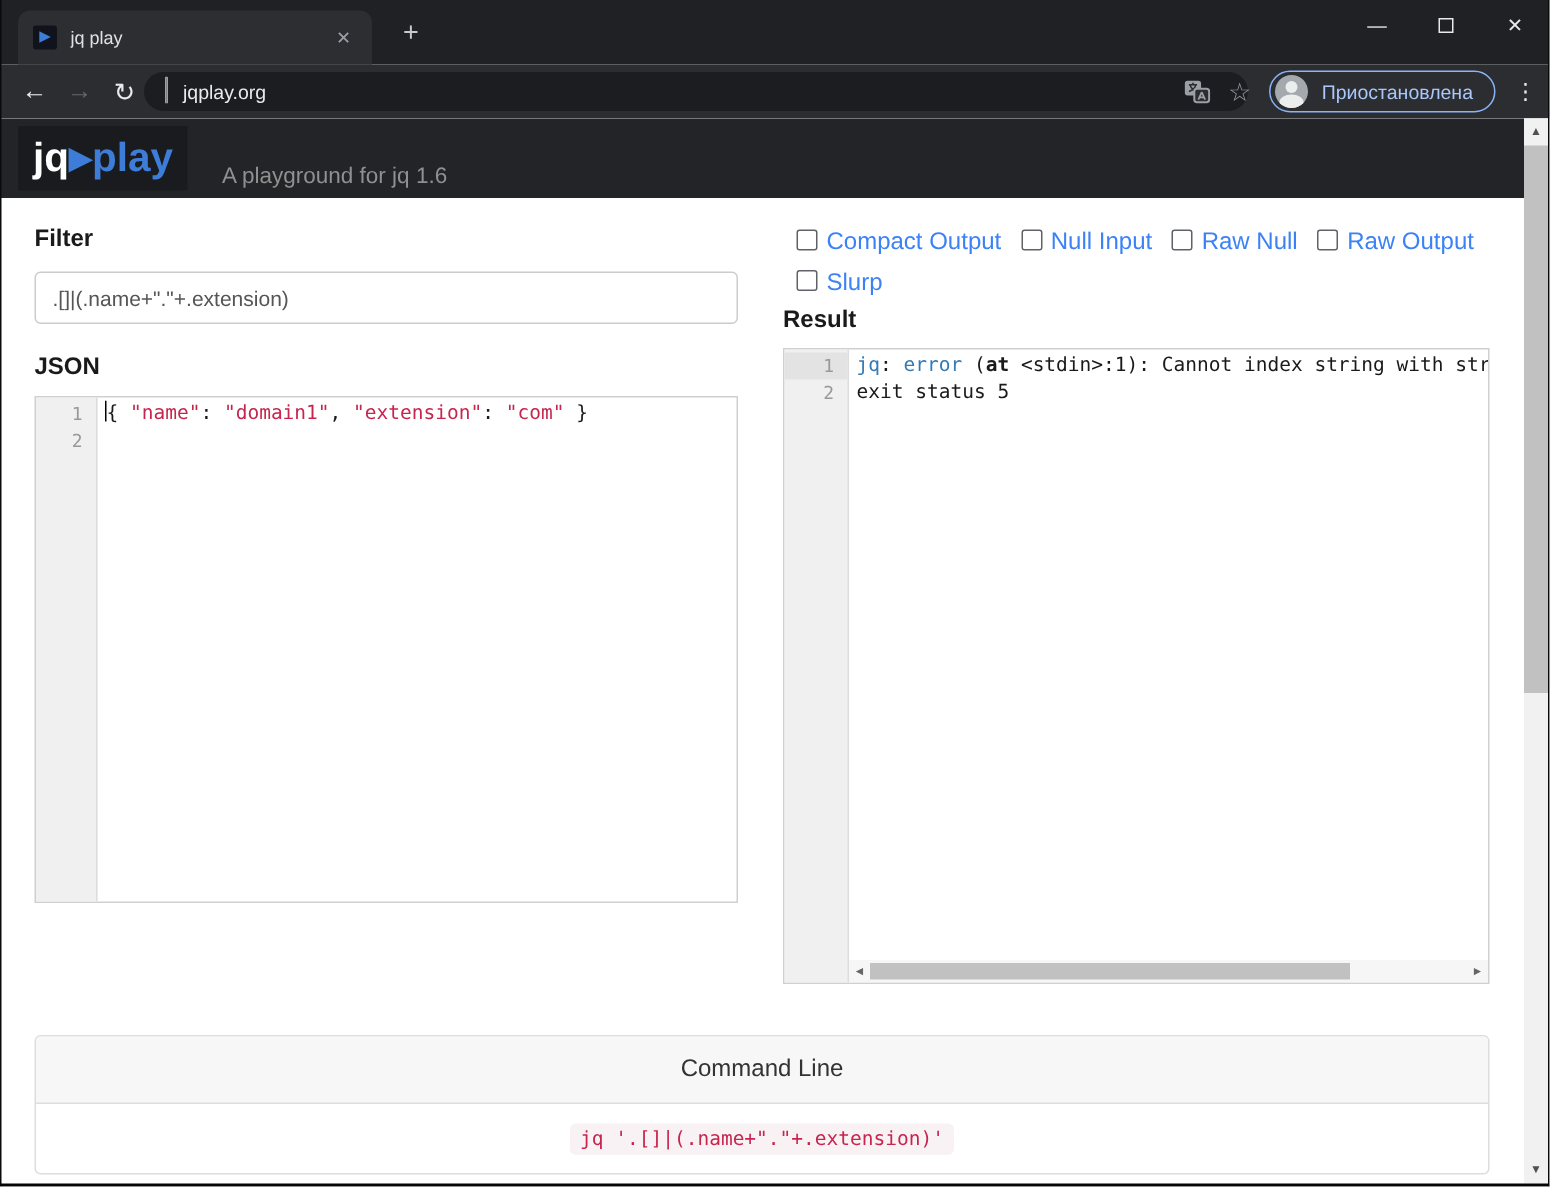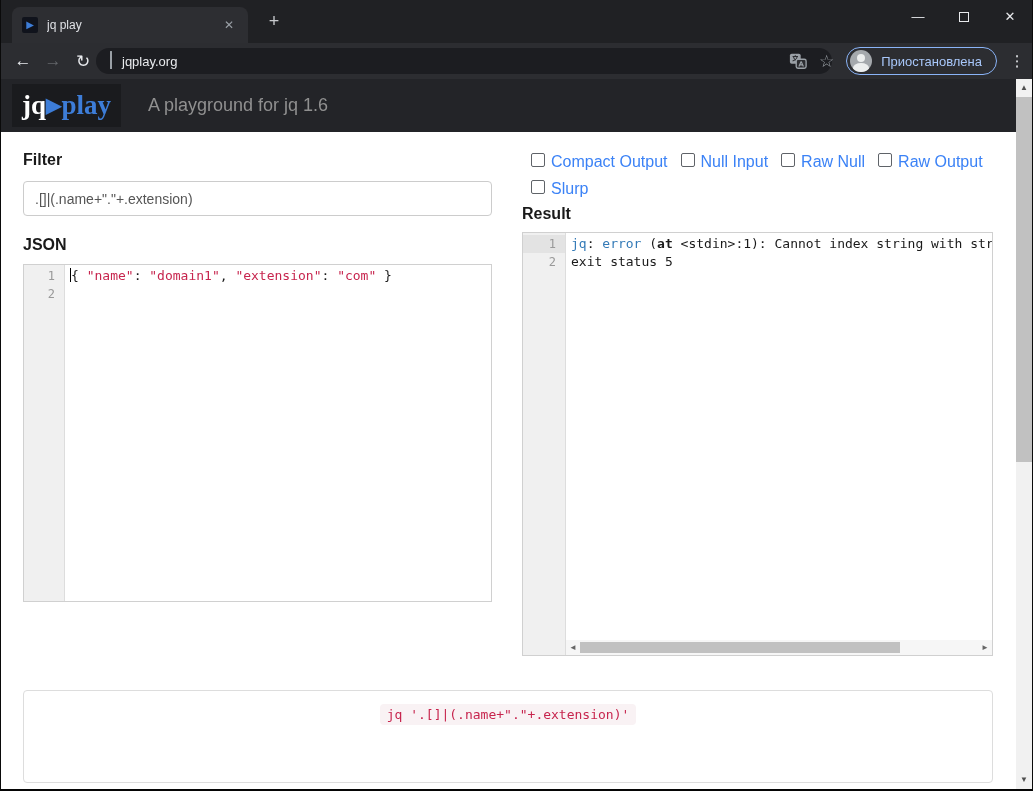--- a/index.html
+++ b/index.html
@@ -50,26 +50,26 @@
   .avatar .head{position:absolute;left:7px;top:4px;width:8px;height:8px;border-radius:50%;background:#eceeee;}
   .avatar .body{position:absolute;left:3px;top:13px;width:16px;height:10px;border-radius:50% 50% 0 0;background:#eceeee;}
   .profile-name{color:#a8c7fa;font-size:13px;}
   .menu-dots{color:#e8eaed;font-size:15px;width:20px;text-align:center;letter-spacing:0;}
   
   .page{position:absolute;left:0;top:79px;width:1033px;height:712px;background:#fff;}
   
   .site-header{position:absolute;left:0;top:0;width:1016px;height:53px;background:#232428;}
   .logo-tile{position:absolute;left:12px;top:5px;height:43px;background:#1a1b1e;display:flex;
              align-items:center;padding:0 10px;}
-  .logo{font-family:Liberation Serif, serif;font-weight:bold;font-size:27px;line-height:1;}
+  .logo{font-family:Liberation Sans, sans-serif;font-weight:bold;font-size:27px;line-height:1;}
   .logo .jq{color:#fff;}
   .logo .tri{color:#3d7dd8;font-size:20px;vertical-align:2px;}
   .logo .play{color:#3d7dd8;}
-  .tagline{position:absolute;left:148px;top:0;height:53px;display:flex;align-items:center;
-           color:#909090;font-size:18px;}
+  .tagline{position:absolute;left:148px;top:12px;height:53px;display:flex;align-items:center;
+           color:#909090;font-size:15px;}
   .share-btn{position:absolute;left:873px;top:10px;width:126px;height:34px;border:1px solid #eee;
              border-radius:4px;background:transparent;color:#fff;font-size:14px;display:flex;
              align-items:center;justify-content:center;gap:3px;font-family:"Liberation Sans",sans-serif;}
   
   .sec-label{position:absolute;font-size:16px;font-weight:bold;color:#1a1a1a;}
   
   .filter-input{position:absolute;left:23px;top:102px;width:469px;height:35px;border:1px solid #ccc;
                 border-radius:4px;padding:0 11px;font-size:14px;color:#555;
                 font-family:"Liberation Sans",sans-serif;background:#fff;}
   
@@ -232,20 +232,21 @@
         <div class="code-line">exit status 5</div>
       </div>
       <div class="hscroll">
         <span class="arr left">◄</span>
         <span class="thumb"></span>
         <span class="arr right">►</span>
       </div>
     </div>
 
     <div class="cmd-panel">
+      <div class="cmd-head">Command Line</div>
       <div class="cmd-body">
         <span class="cmd-code">jq '.[]|(.name+"."+.extension)'</span>
       </div>
     </div>
 
     <div class="vscroll">
       <span class="arr up">▲</span>
       <span class="thumb"></span>
       <span class="arr down">▼</span>
     </div>

